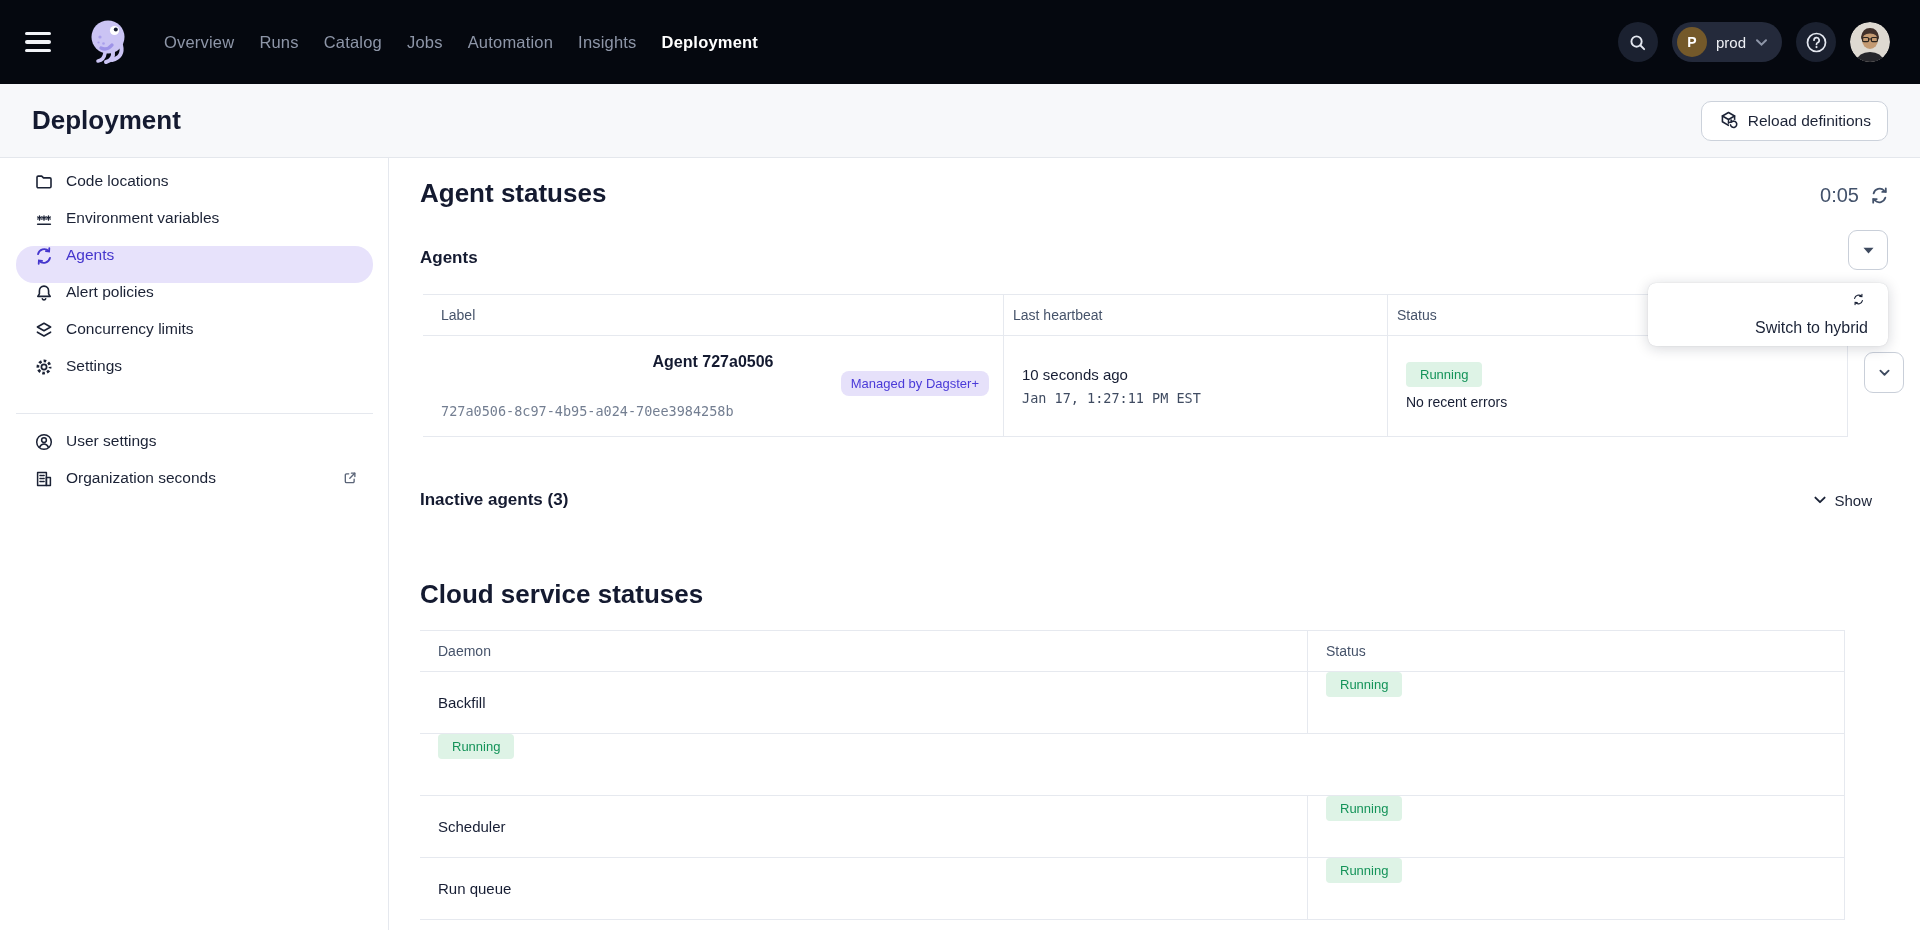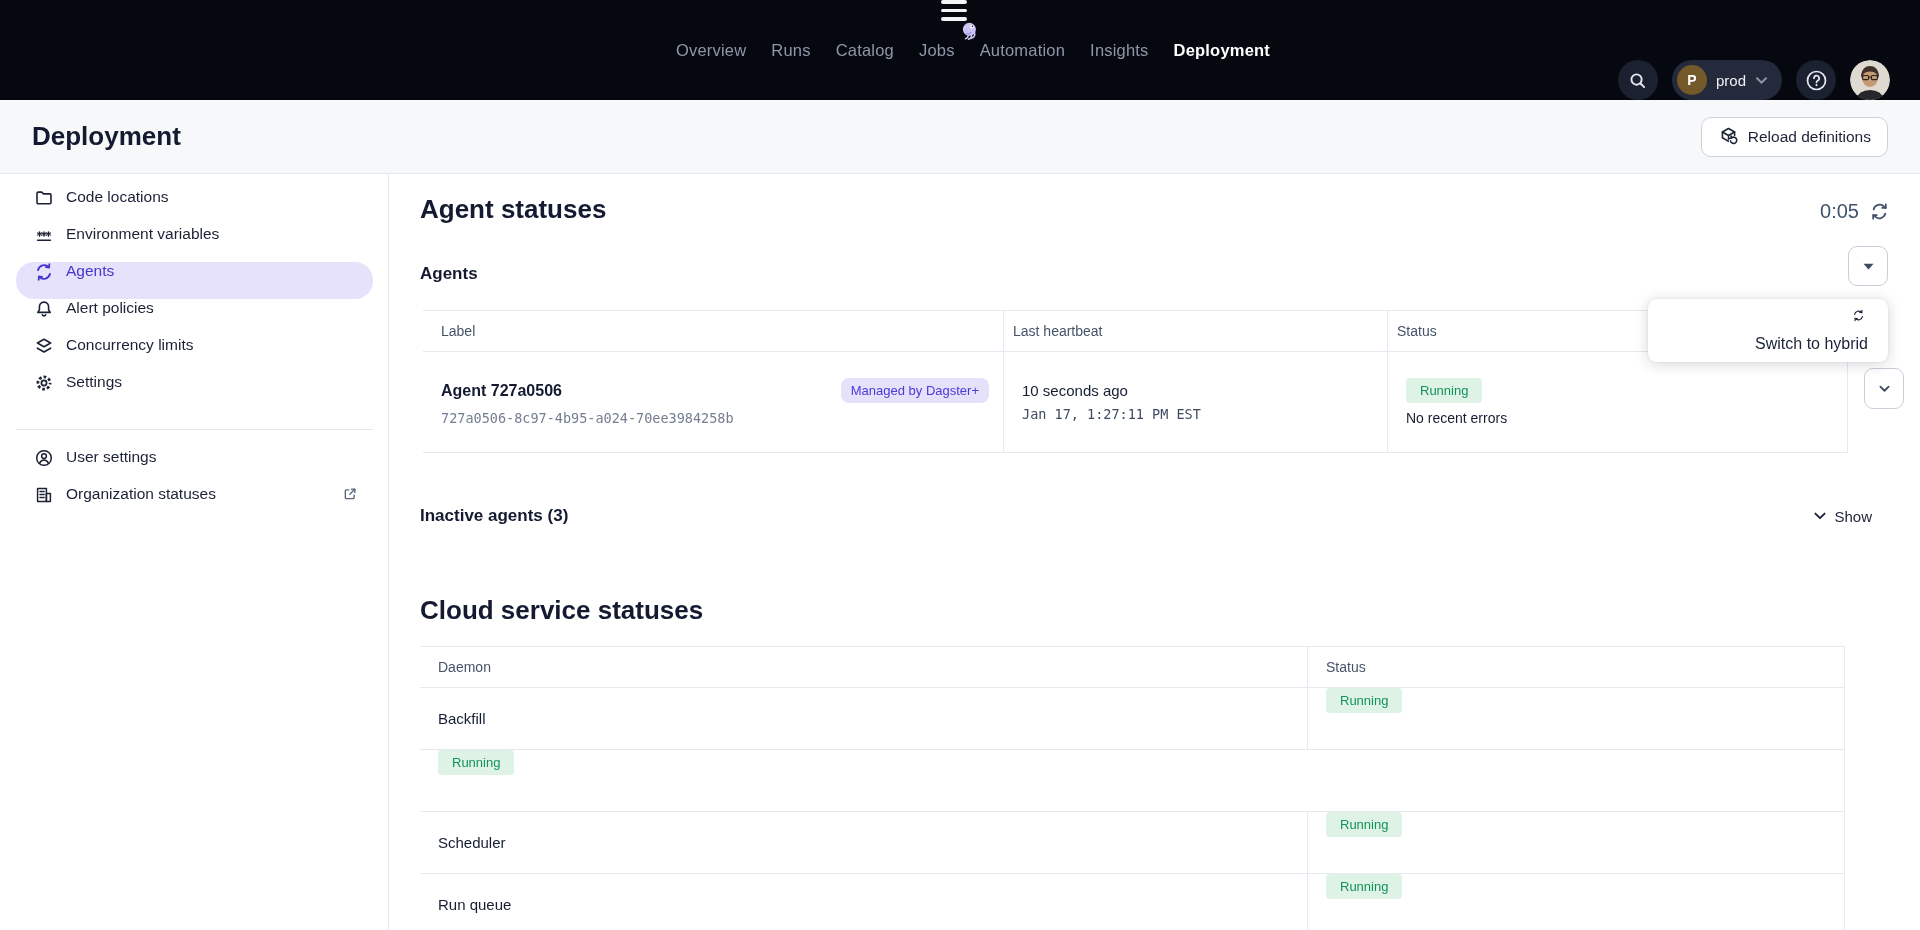--- a/index.html
+++ b/index.html
@@ -1,21 +1,21 @@
 <!DOCTYPE html>
 <html><head>
 <meta charset="utf-8">
 <style>
   * { box-sizing: border-box; margin: 0; padding: 0; }
   html,body { width:1920px; height:930px; overflow:hidden; }
   body { font-family:"Liberation Sans", sans-serif; background:#fff; color:#161d33; }
   svg { display:block; }
 
   
-  .topnav { height:100px; background:#05080f; display:flex; align-items:center; padding:0 30px 0 25px;flex-direction:column; }
+  .topnav { height:84px; background:#05080f; display:flex; align-items:center; padding:0 30px 0 25px; }
   .hamburger { width:34px; height:34px; display:flex; flex-direction:column; justify-content:center; gap:5px; cursor:pointer; }
   .hamburger span { display:block; width:26px; height:3.5px; background:#f2f4f8; border-radius:2px; }
   .logo { margin-left:22px; width:52px; height:52px; }
   .nav-links { display:flex; align-items:center; gap:25px; margin-left:31px; }
   .nav-link { color:#8e96a8; font-size:16.5px; letter-spacing:.2px; cursor:pointer; }
   .nav-link.active { color:#ffffff; font-weight:700; }
   .nav-right { margin-left:auto; display:flex; align-items:center; gap:14px; }
   .nav-circle { width:40px; height:40px; border-radius:50%; background:#1b2130; display:flex; align-items:center; justify-content:center; cursor:pointer; }
   .ws-pill { height:40px; border-radius:20px; background:#242a3b; display:flex; align-items:center; padding:0 14px 0 5px; gap:9px; cursor:pointer; }
   .ws-avatar { width:30px; height:30px; border-radius:50%; background:#74592a; color:#fff; font-size:14px; font-weight:700; display:flex; align-items:center; justify-content:center; }
@@ -50,21 +50,21 @@
   .expand-btn { left:1475px; top:194px; width:40px; height:41px; }
 
   
   .tableA { position:absolute; left:34px; top:136px; width:1425px; }
   .tA-head { display:grid; grid-template-columns:580px 384px 461px; height:42px; border-top:1px solid #e6e9ef; border-bottom:1px solid #e6e9ef; border-right:1px solid #e6e9ef; }
   .th { display:flex; align-items:center; padding:0 18px; font-size:14px; color:#46536a; }
   .tA-head .th + .th { border-left:1px solid #e6e9ef;padding-left:9px; }
   .tA-row { display:grid; grid-template-columns:580px 384px 461px; height:101px; border-bottom:1px solid #e6e9ef; border-right:1px solid #e6e9ef; }
   .td { padding:14px 18px; display:flex; flex-direction:column; justify-content:center; gap:7px; }
   .tA-row .td + .td { border-left:1px solid #e6e9ef; }
-  .agent-line1 { display:flex; align-items:center; }
+  .agent-line1 { display:flex; align-items:center;flex-direction:column; }
   .agent-name { font-size:16px; font-weight:700; color:#141a30; }
   .badge-purple { margin-left:auto; margin-right:-4px; background:#e6e1fa; color:#4a3ad8; font-size:13px; padding:5px 10px; border-radius:8px; white-space:nowrap; }
   .mono { font-family:"DejaVu Sans Mono", monospace; }
   .agent-id { font-size:13.5px; color:#737e91; }
   .hb-rel { font-size:15px; color:#161d33; }
   .hb-time { font-size:13.5px; color:#3f4b61; }
   .badge-green { background:#def3e6; color:#149359; font-size:13px; padding:5px 14px; border-radius:4px; align-self:flex-start; }
   .status-note { font-size:14px; color:#161d33; }
 
   
@@ -239,21 +239,21 @@
       </svg>
       <span>User settings</span>
     </div>
 
     <div class="side-item">
       <svg class="sicon" viewBox="0 0 20 20" fill="none" stroke="currentColor" stroke-width="1.5" stroke-linejoin="round">
         <rect x="3.6" y="3.4" width="8.8" height="13.2"></rect>
         <rect x="12.4" y="8.6" width="4" height="8"></rect>
         <path d="M6 6.4 h1.5 M8.6 6.4 h1.5 M6 9.4 h1.5 M8.6 9.4 h1.5 M6 12.4 h1.5 M8.6 12.4 h1.5" stroke-linecap="round"></path>
       </svg>
-      <span>Organization statuses</span>
+      <span>Organization seconds</span>
       <span class="grow"></span>
       <svg width="18" height="18" viewBox="0 0 20 20" fill="none" stroke="#5b6activity578" stroke-width="1.5" stroke-linecap="round" stroke-linejoin="round" style="stroke:#5b6578">
         <path d="M8.6 5.4 H6.1 A1.3 1.3 0 0 0 4.8 6.7 v7.2 a1.3 1.3 0 0 0 1.3 1.3 h7.2 a1.3 1.3 0 0 0 1.3-1.3 V11.4"></path>
         <path d="M11.6 4.6 h3.8 v3.8"></path>
         <path d="M15.2 4.8 l-5.4 5.4"></path>
       </svg>
     </div>
   </div>
 
   <div class="main">

